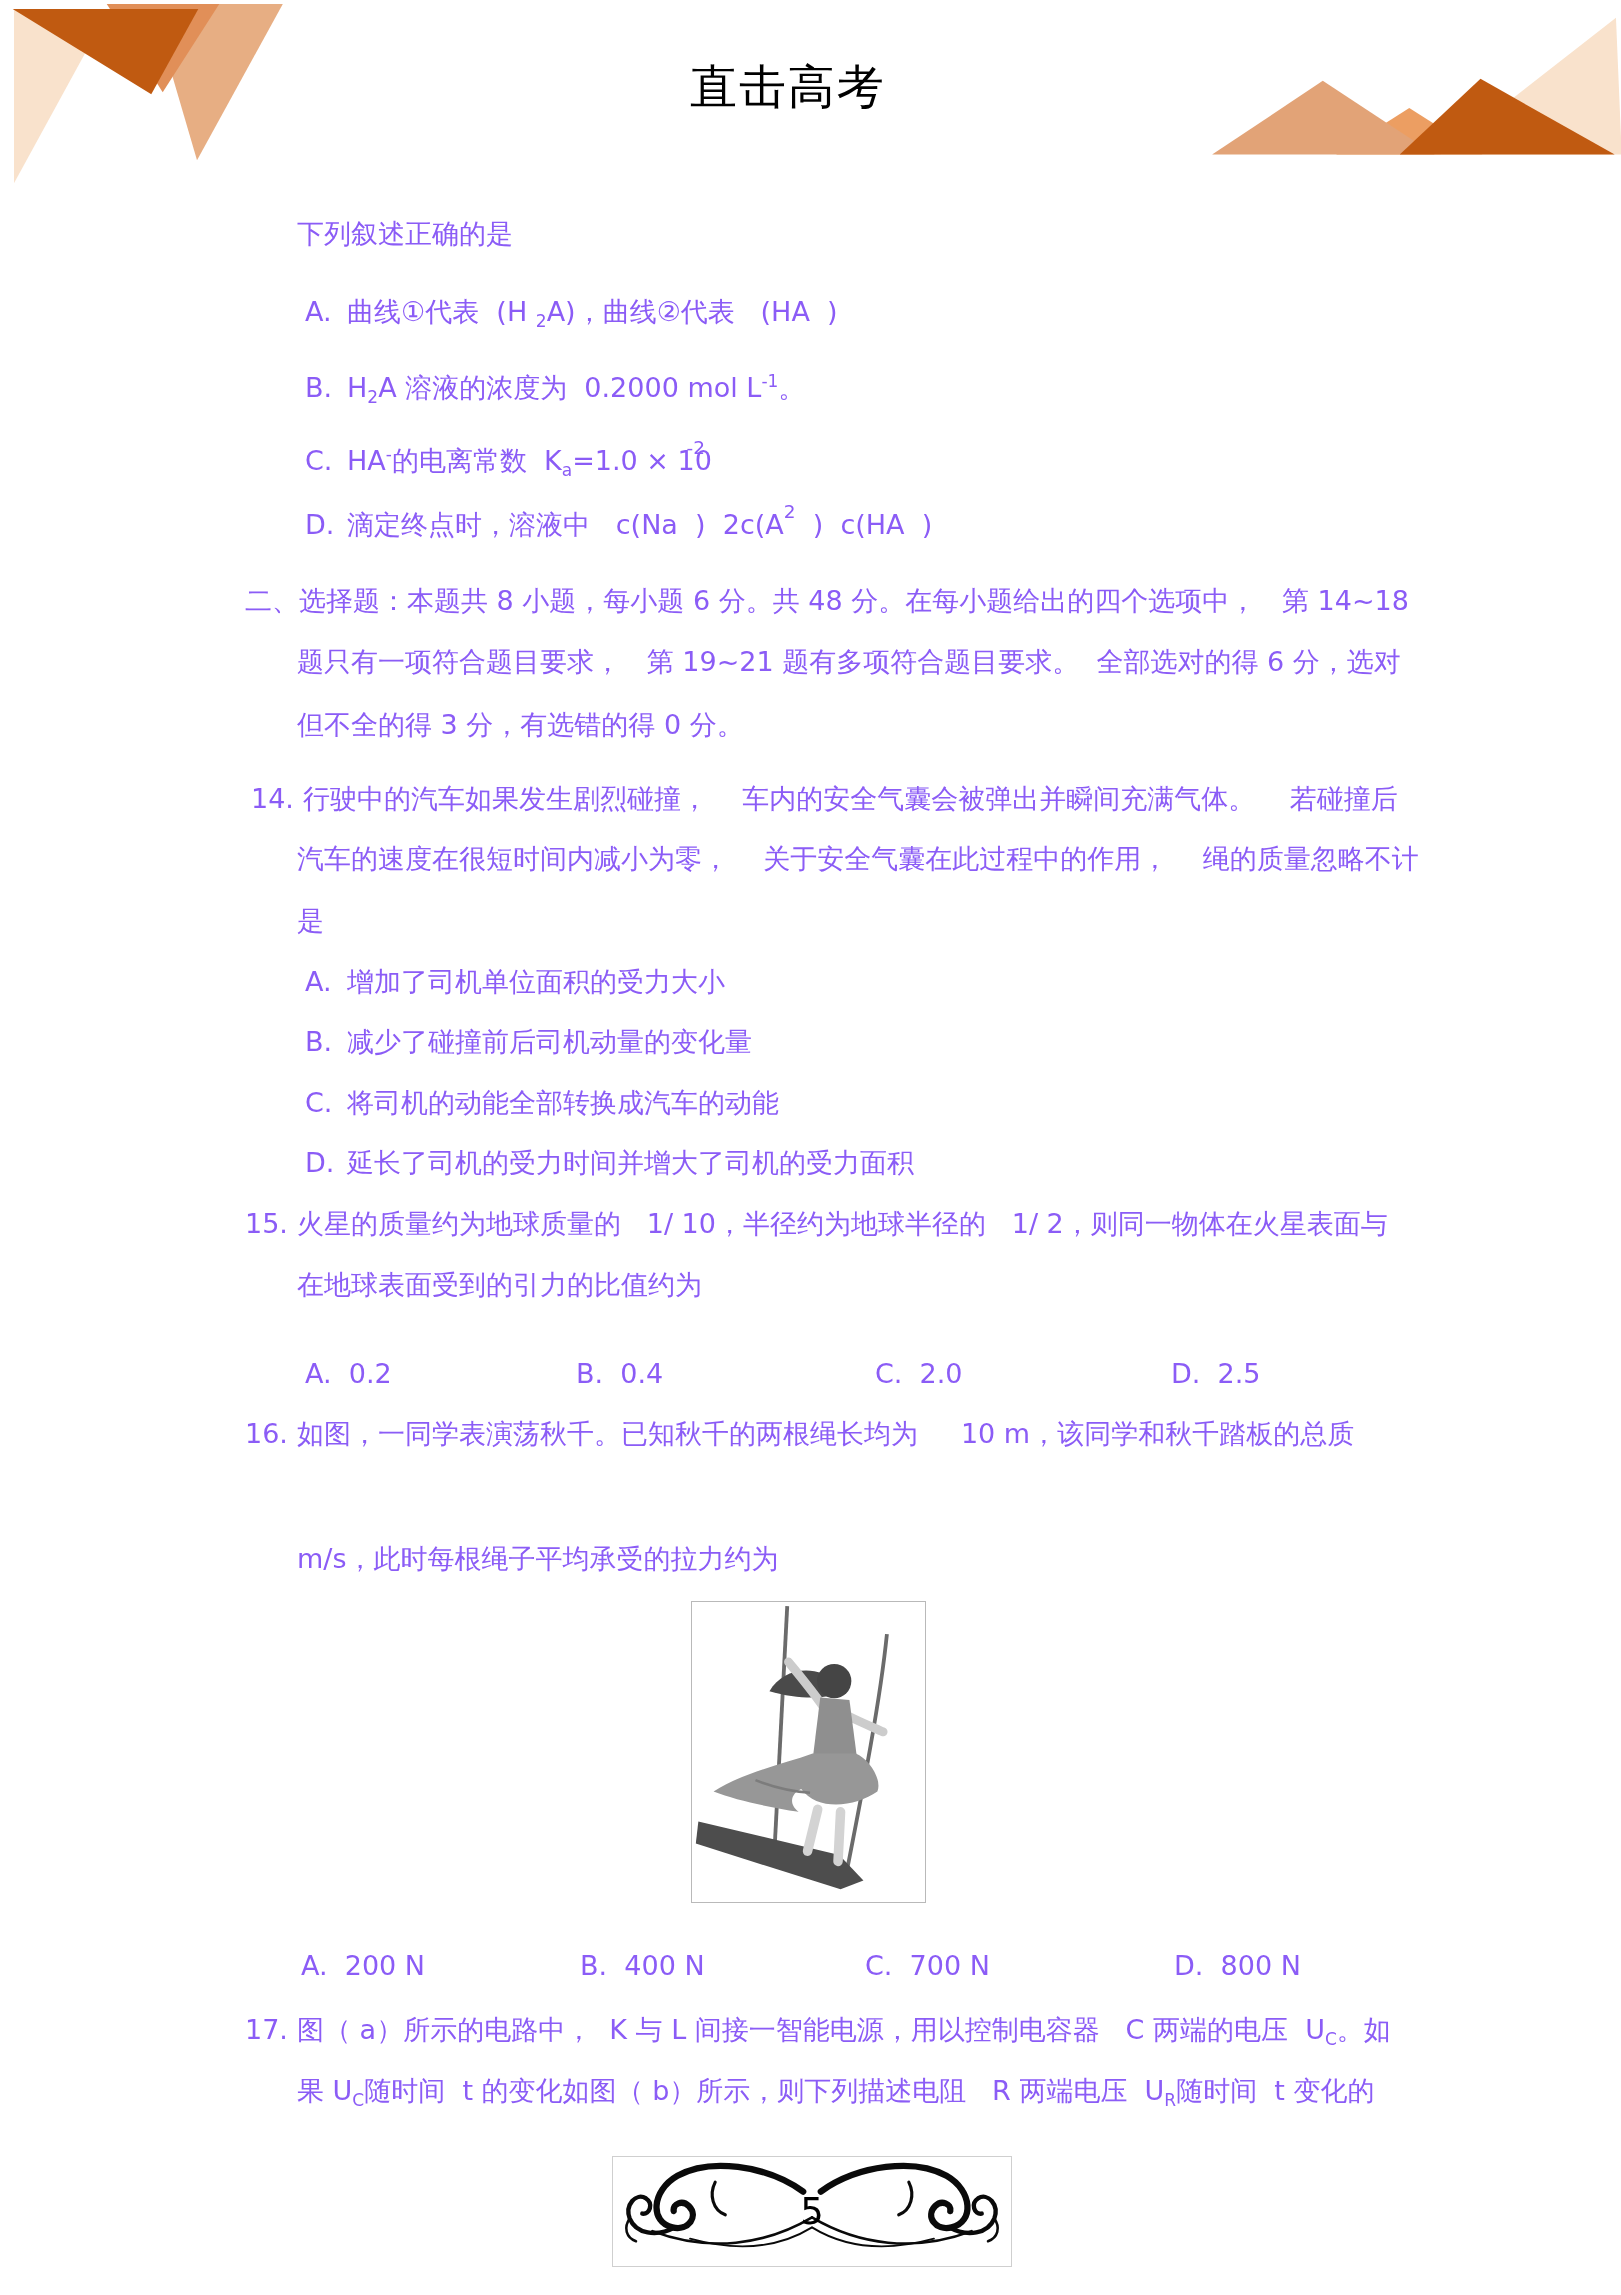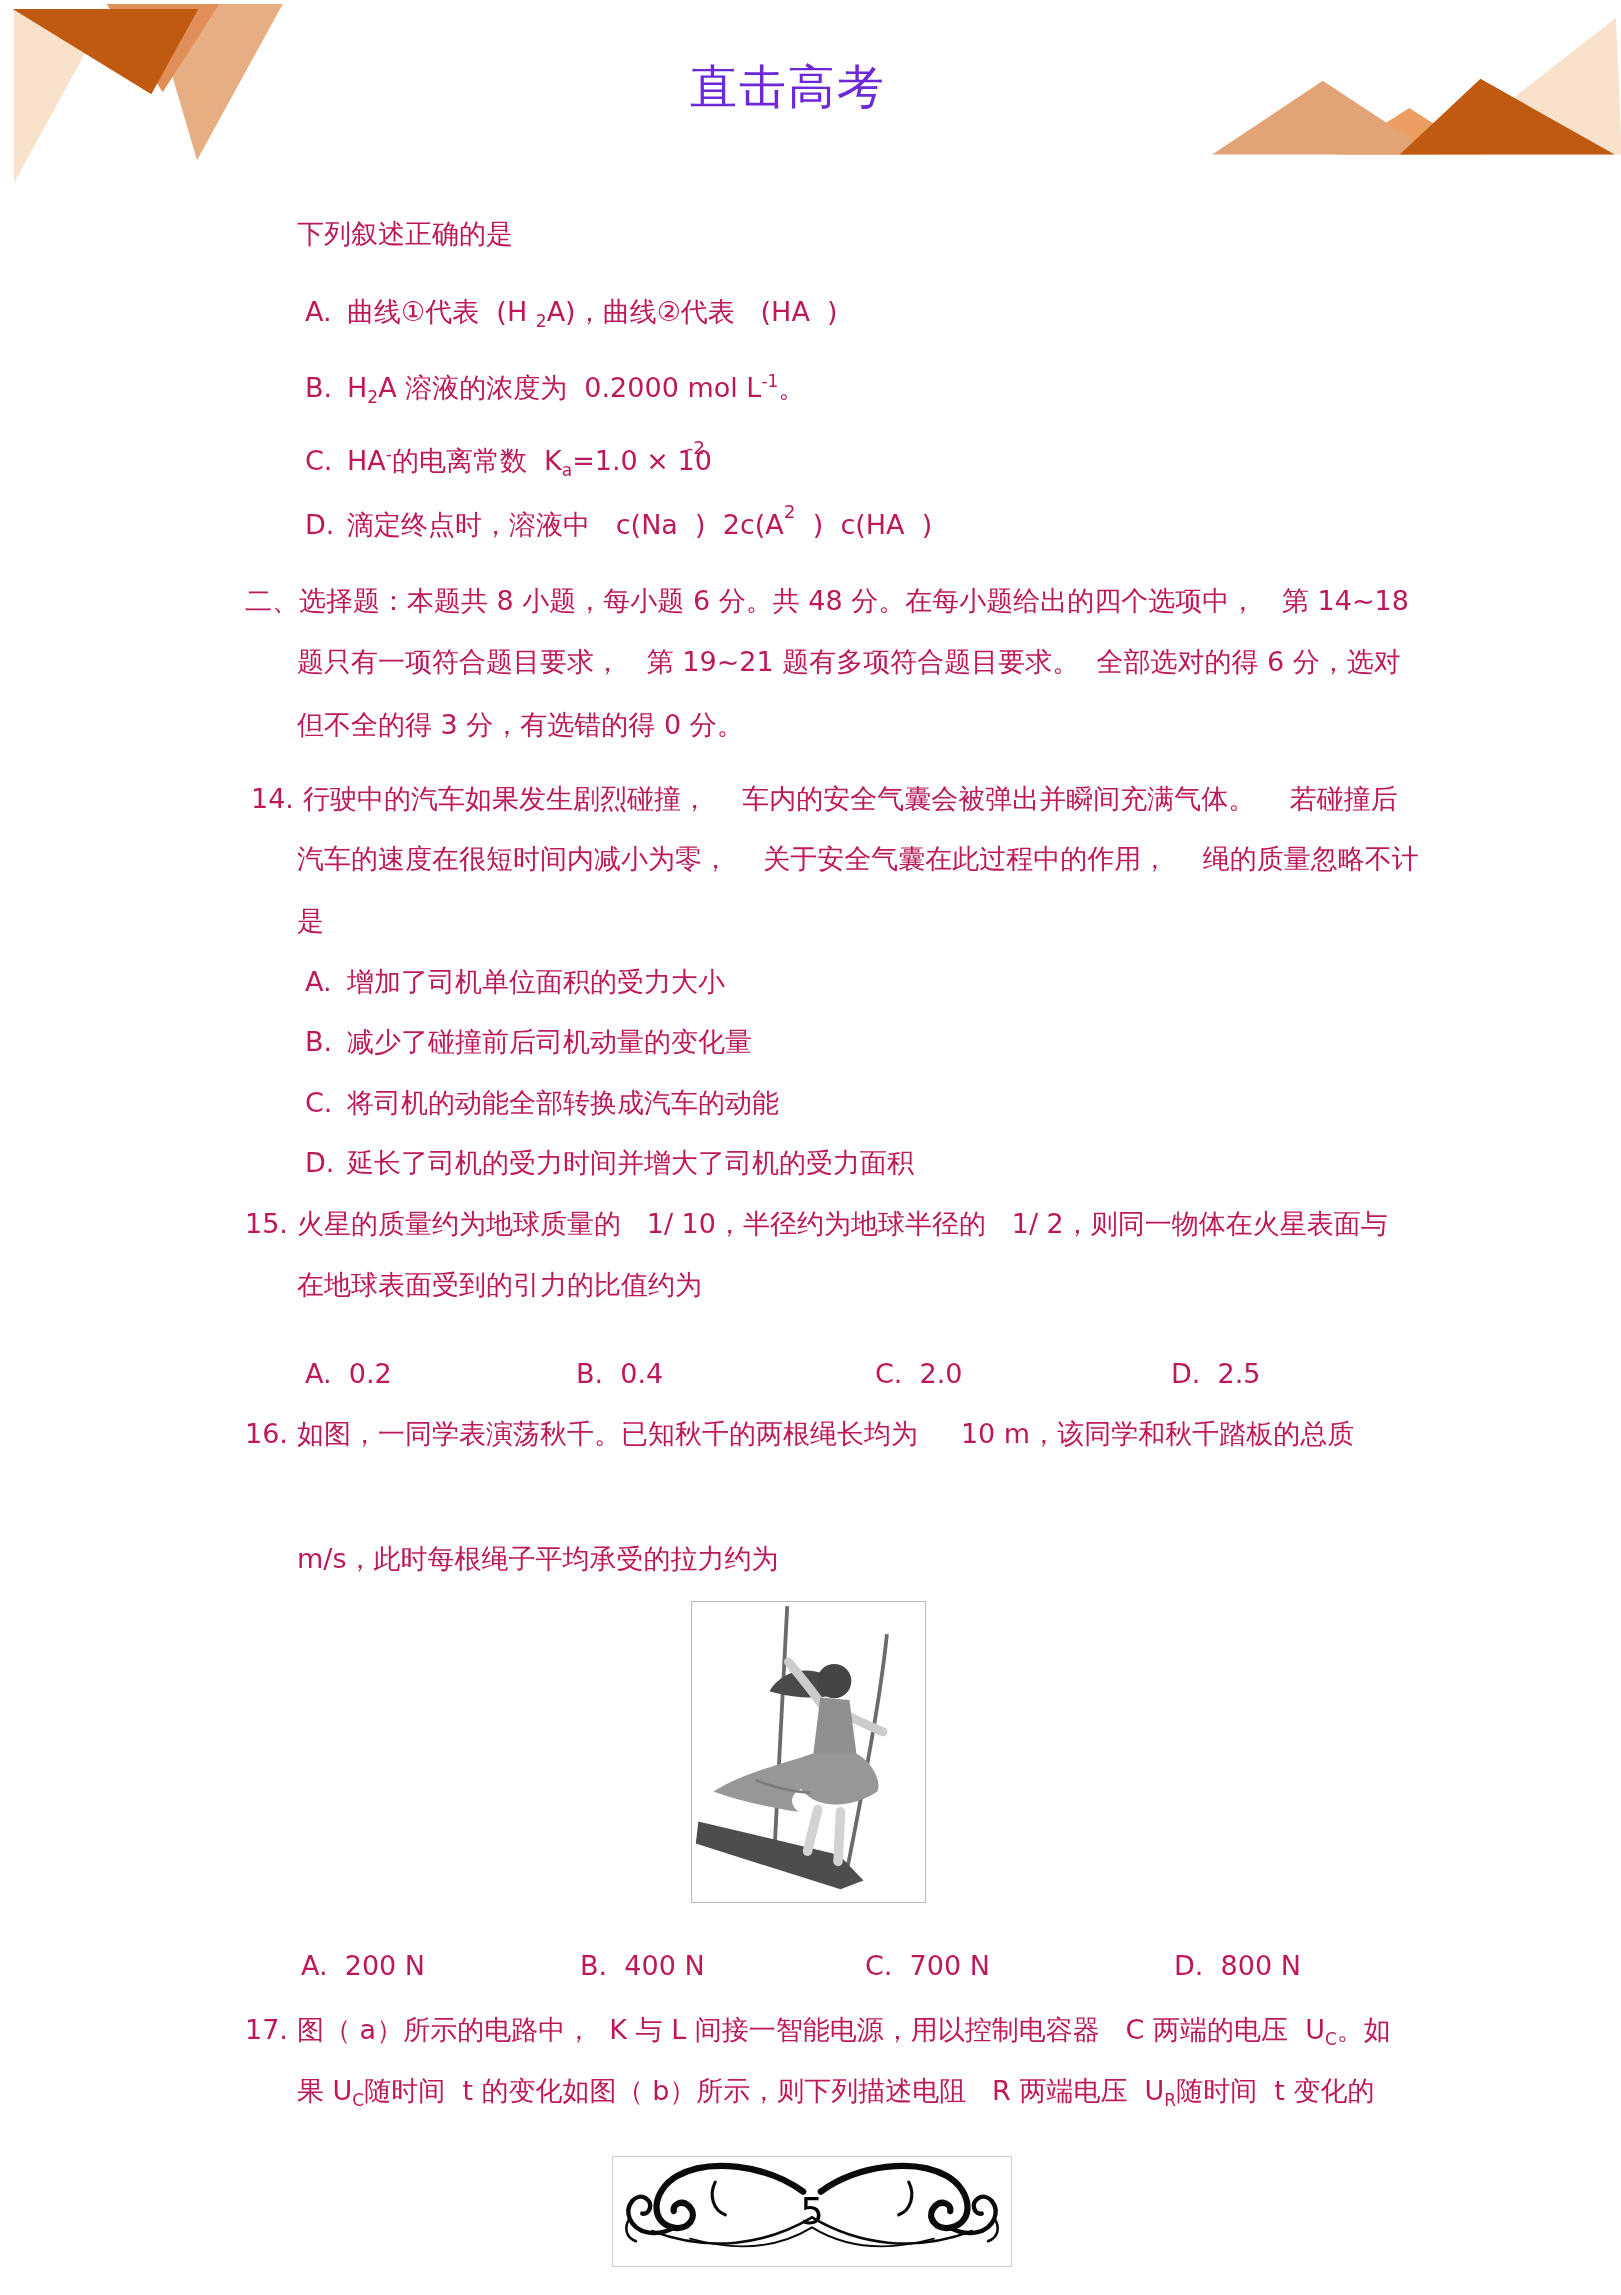--- a/index.html
+++ b/index.html
@@ -13,29 +13,29 @@
     overflow:hidden;
   }
   .deco{position:absolute;}
   .title{
     position:absolute;
     left:690px; top:56px;
     font-family:"DejaVu Serif","Liberation Serif",serif;
     font-size:47px;
     font-weight:500;
     letter-spacing:1.9px;
-    color:#6d28d9;
+    color:#000000;
     white-space:pre;
   }
   .line{
     position:absolute;
     font-size:27px;
     line-height:32px;
     white-space:pre;
-    color:#be185d;
+    color:#8b5cf6;
   }
   .qnum{display:inline-block; min-width:52px;}
   .optlabel{display:inline-block; min-width:42px;}
   sub{font-size:17px; vertical-align:-5.7px; line-height:0;}
   sup{font-size:17px; vertical-align:10.2px; line-height:0;}
   sup.hi{font-size:18.5px; vertical-align:16.5px;}
   sup.hi.shift{margin-left:-25.4px;}
   .hopt{position:absolute; top:0; white-space:pre;}
   .figure-box{
     position:absolute;

